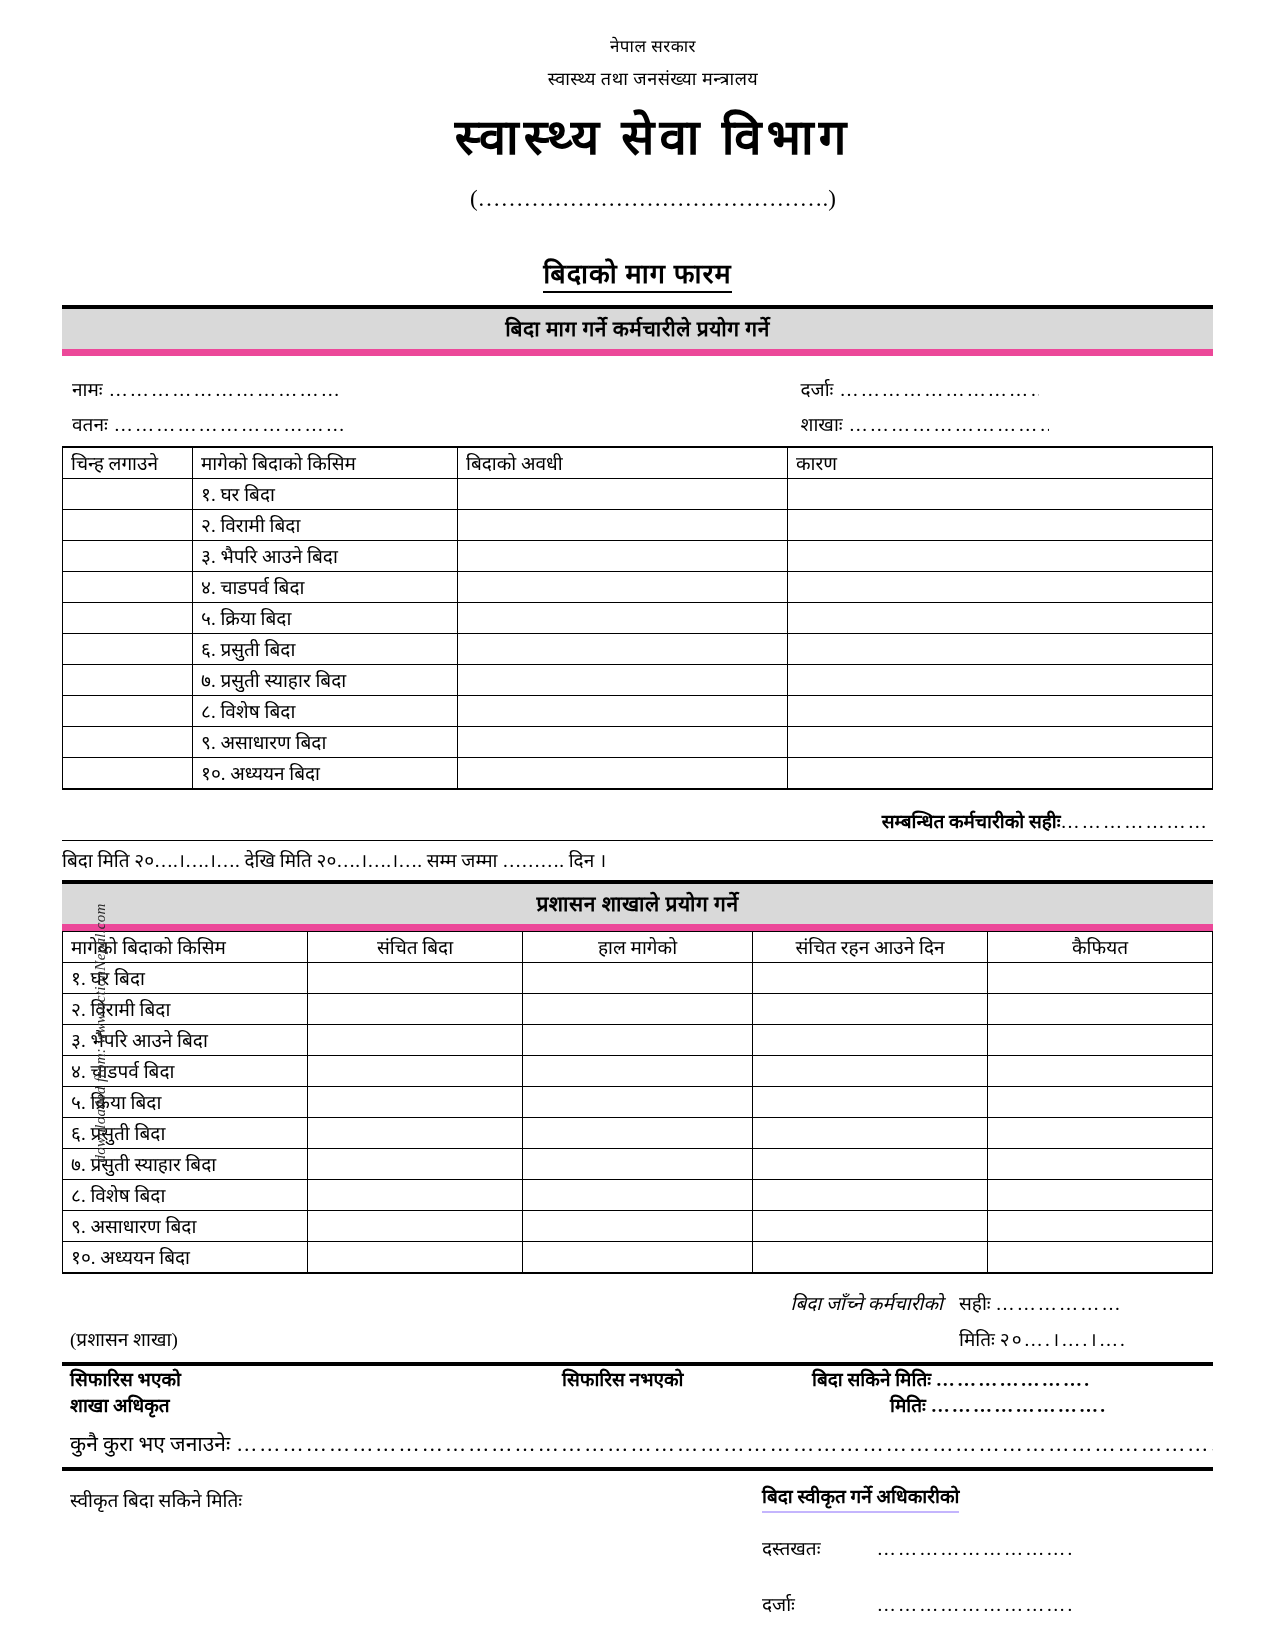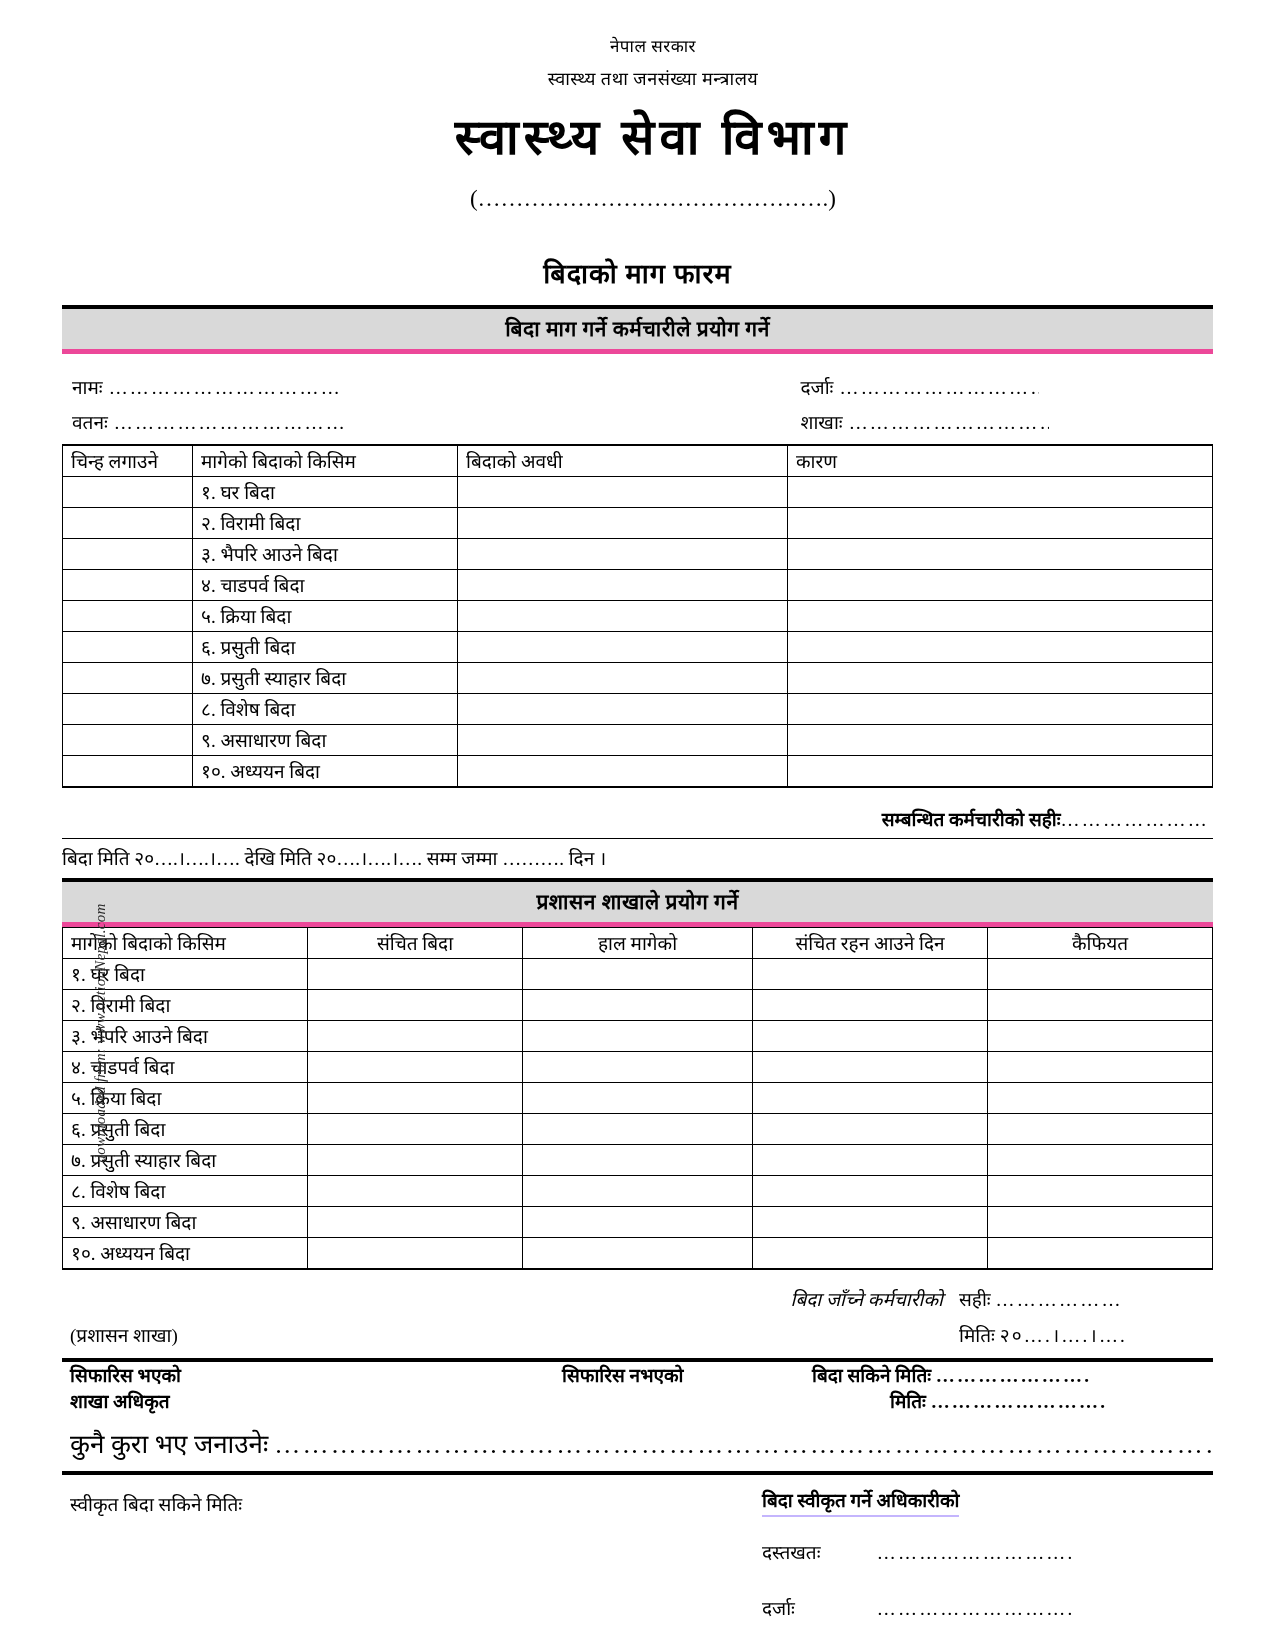--- a/index.html
+++ b/index.html
@@ -50,32 +50,32 @@
 
   .formtitle {
     text-align: center;
     font-size: 27px;
     font-weight: bold;
     margin-top: 42px;
     letter-spacing: 1px;
   }
   .formtitle span {
     border-bottom: 2px solid #000;
-    padding-bottom: 18px;
+    padding-bottom: 2px;
   }
 
   
   .content {
     margin: 0 62px 0 62px;
   }
 
   .band {
     background: #d9d9d9;
     border-top: 4px solid #000;
-    border-bottom: 5px solid #ec4899;
+    border-bottom: 7px solid #ec4899;
     text-align: center;
     font-size: 21px;
     font-weight: bold;
     padding: 5px 0 7px 0;
     letter-spacing: .5px;
   }
   .band.first { margin-top: 14px; }
 
   
   .idblock { margin-top: 20px; }
@@ -177,21 +177,21 @@
     align-items: flex-end;
     font-weight: bold;
   }
   .recrow .r-a { width: 500px; padding-left: 8px; }
   .recrow .r-b { width: 250px; }
   .recrow .r-c { flex: 1; }
   .recrow .r-c .lb { display: inline-block; }
 
   .notline {
     display: flex; align-items: baseline;
-    font-size: 26px; margin-top: 11px; padding-left: 8px;
+    font-size: 21px; margin-top: 11px; padding-left: 8px;
   }
   .notline .dots { flex: 1; overflow: hidden; white-space: nowrap; margin-left: 6px; }
 
   
   .approve {
     position: relative;
     font-size: 19px;
     height: 230px;
     margin-top: 2px;
   }

